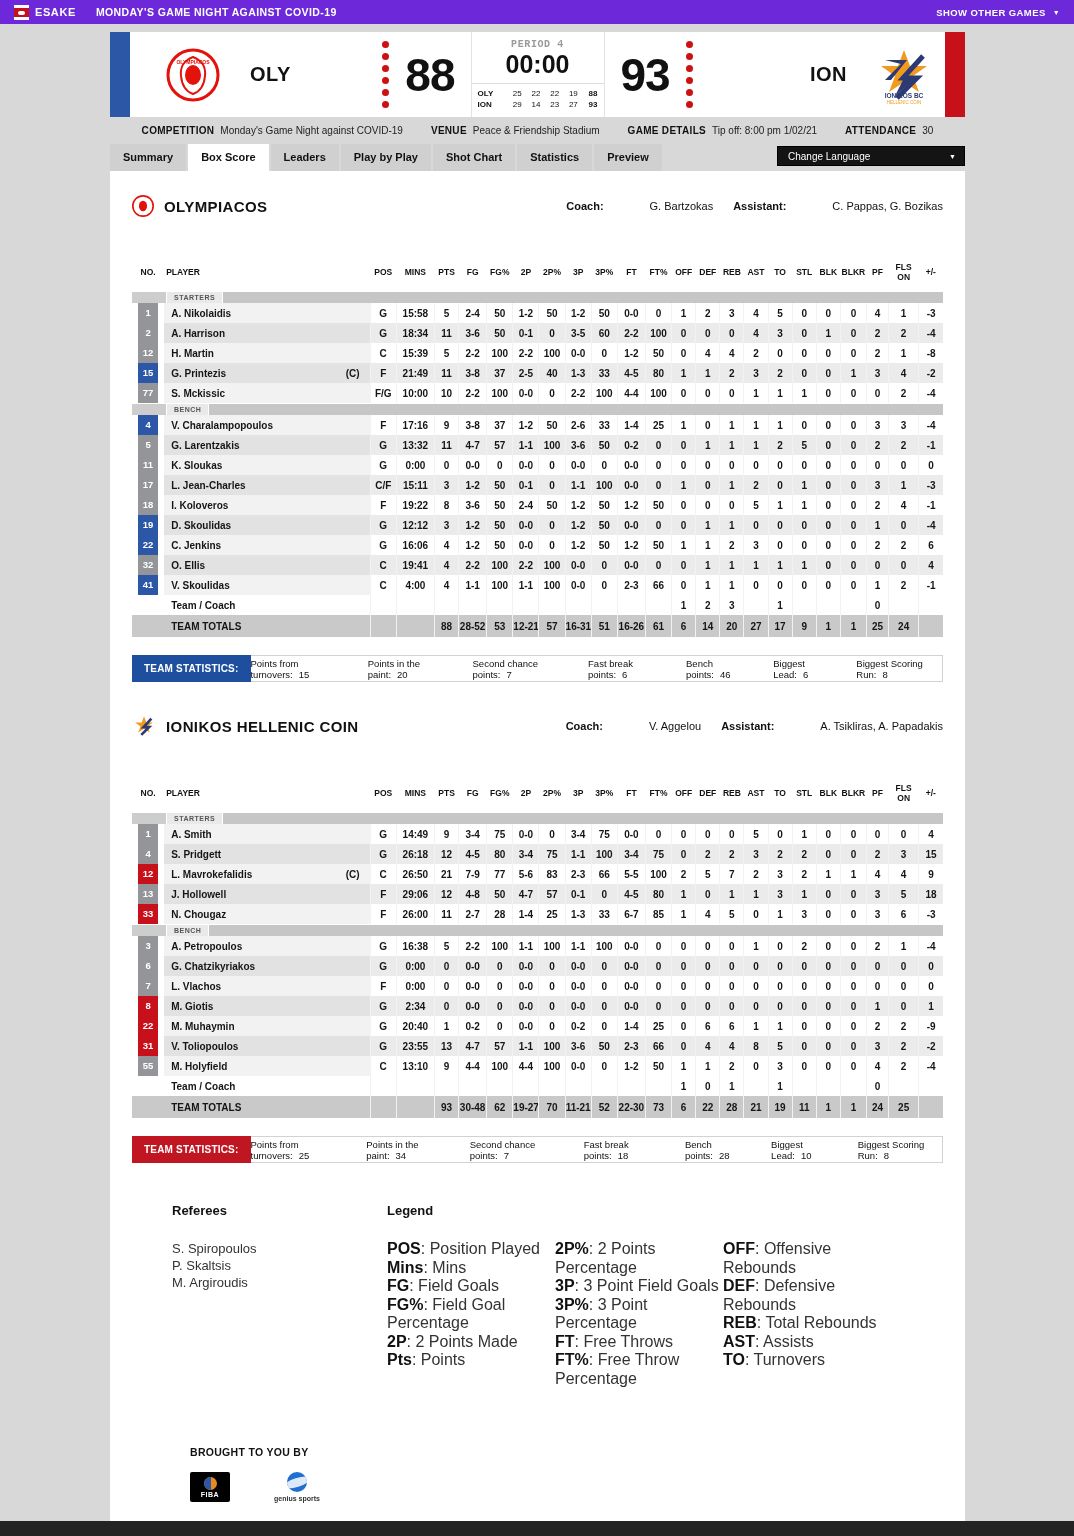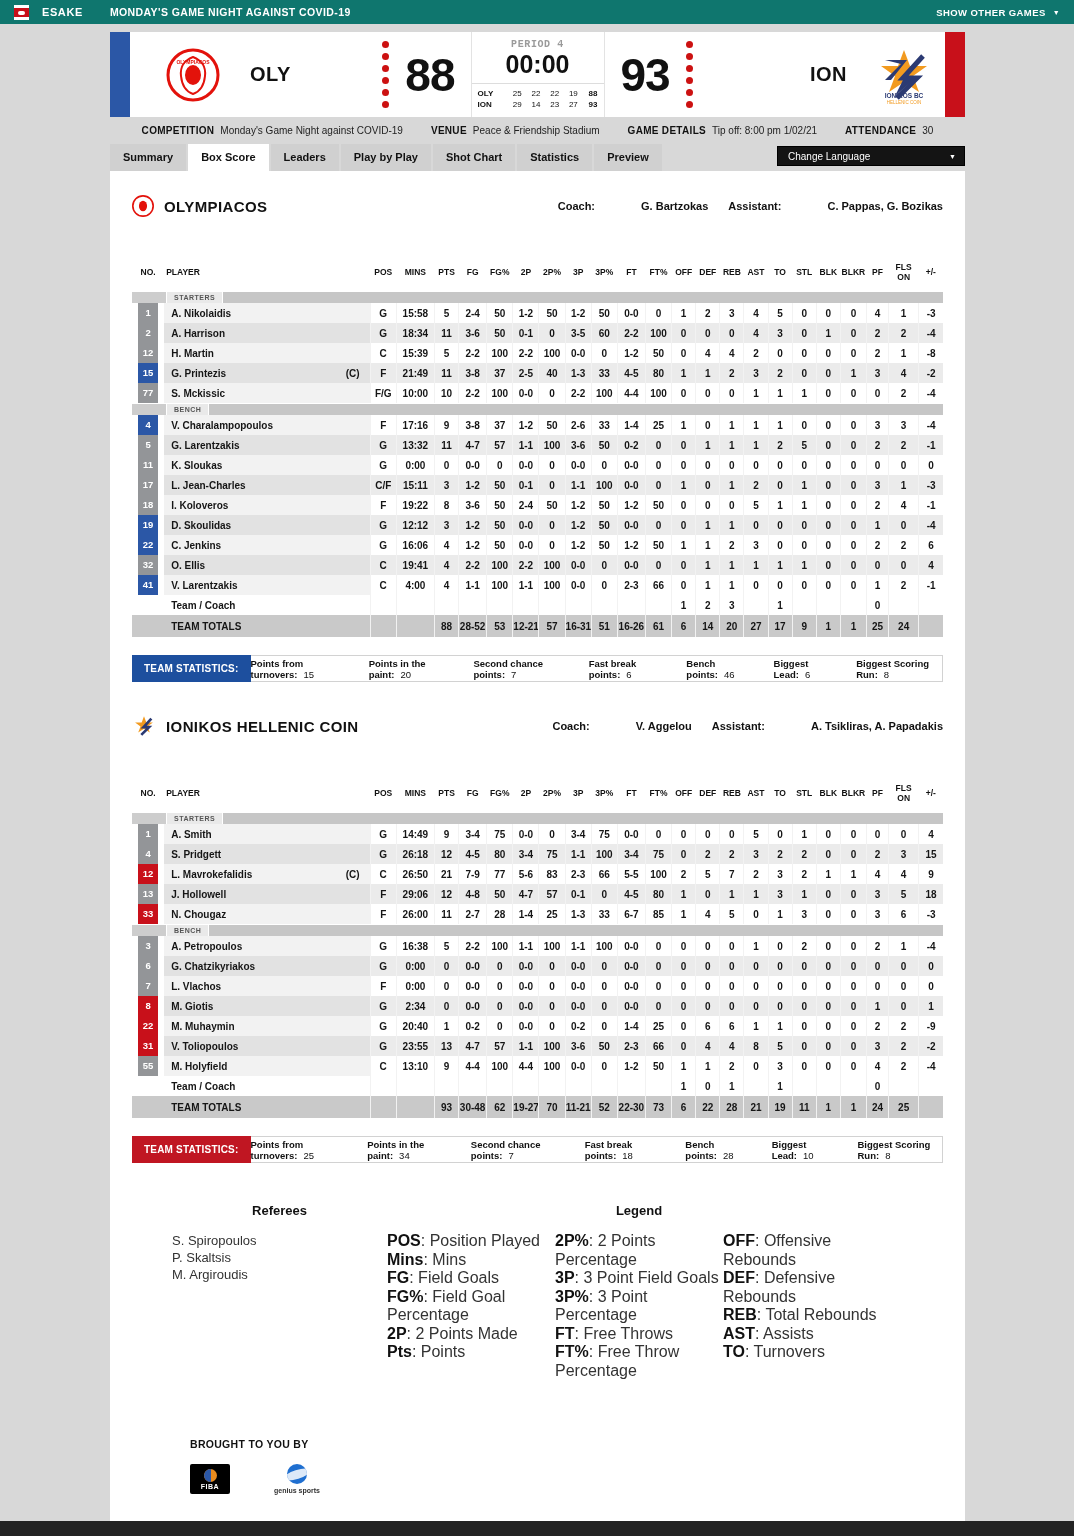--- a/index.html
+++ b/index.html
@@ -2,21 +2,21 @@
 <html><head>
 <meta charset="utf-8">
 <style>
   * { box-sizing: border-box; }
   html,body { margin:0; padding:0; }
   body {
     width:1074px; height:1536px; position:relative; overflow:hidden;
     background:#d8d8d8; font-family:"Liberation Sans", sans-serif; color:#111;
   }
   
-  .topbar { height:22px; background:#0f766e; color:#fff; display:flex; align-items:center; padding:12px 14px; gap:13px; }
+  .topbar { height:22px; background:#6d28d9; color:#fff; display:flex; align-items:center; padding:12px 14px; gap:6px; }
   .esake-logo { width:15px; height:15px; background:#fff; position:relative; flex:0 0 auto; }
   .esake-logo::before { content:""; position:absolute; left:0; right:0; top:3px; bottom:3px; background:#c8101a; }
   .esake-logo::after { content:""; position:absolute; left:4px; top:6px; width:7px; height:4px; background:#fff; border-radius:2px; }
   .topbar .brand { font-weight:bold; font-size:11px; letter-spacing:.6px; }
   .topbar .gtitle { font-size:10.5px; font-weight:bold; letter-spacing:.4px; margin-left:14px; }
   .topbar .rightlink { margin-left:auto; font-size:9.5px; font-weight:bold; letter-spacing:.4px; display:flex; align-items:center; gap:7px; cursor:pointer; }
   .caret-down { font-size:7px; }
 
   .content { width:855px; margin-left:110px; }
 
@@ -53,21 +53,21 @@
   .tab.active { background:#fff; }
   .lang { margin-left:auto; width:188px; height:20px; background:#141414; color:#fff; font-size:10px; display:flex; align-items:center; padding-left:10px; margin-bottom:5px; cursor:pointer; border:1px solid #000; }
   .lang .caret-down { margin-left:auto; padding:0 8px; color:#fff; }
 
   
   .card { background:#fff; padding:22px 22px 42px; }
   .team-header { display:flex; align-items:center; margin:2px 0 10px; }
   .team-header h2 { font-size:15px; margin:0 0 0 10px; letter-spacing:.4px; }
   .coach-info { margin-left:auto; font-size:11px; display:flex; gap:20px; }
   .coach-info b { font-weight:bold; }
-  .coach-info span.val { margin-left:5px; font-weight:bold;padding-left:41px; }
+  .coach-info span.val { margin-left:5px; font-weight:normal;padding-left:41px; }
 
   table.box { width:100%; border-collapse:collapse; table-layout:fixed; font-size:10px; margin-bottom:2px;margin-top:39px; }
   .box th { font-size:8.5px; font-weight:bold; text-align:center; padding:6px 0 9px; color:#111; }
   .box th.left { text-align:left; padding-left:2px; }
   .box td { text-align:center; height:20px; padding:0; font-weight:bold; color:#151515; overflow:hidden; white-space:nowrap; }
   tr.p-odd  td { background:#ffffff; }
   tr.p-even td { background:#ebebeb; }
   td.nocell { background:#ffffff !important; }
   td.player { text-align:left; padding-left:7px; }
   tr.p-odd  td.player { background:#f2f2f2; }
@@ -84,28 +84,28 @@
   .seplabel { background:#e9e9e9; color:#555; font-size:7px; font-weight:bold; letter-spacing:.5px; line-height:11px; padding:0 7px; }
   .sepfill { flex:1; background:#c6c6c6; margin-left:1px; }
   tr.teamcoach td { background:#fff !important; }
   tr.teamcoach td.player { background:#fff !important; }
   tr.totals td { background:#c9c9c9 !important; height:22px; }
   tr.totals td.nocell { background:#c9c9c9 !important; }
 
   .statsbar { margin-top:18px; border:1px solid #d2d2d2; height:27px; display:flex; align-items:center; font-size:9.5px; }
   .statsbar .tag { color:#fff; font-weight:bold; height:27px; line-height:27px; padding:0 12px; font-size:10px; letter-spacing:.2px; flex:0 0 auto; margin:-1px 0 -1px -1px; }
   .statsbar .items { flex:1; display:flex; justify-content:center; gap:24px; }
-  .stat-item b { font-weight:bold;margin-top:28px; }
+  .stat-item b { font-weight:normal;margin-top:28px; }
   .stat-item span { margin-left:6px; font-weight:normal; }
   .gap-oly-ion { height:30px; }
 
   
   .bottom-info { display:flex; margin-top:40px; padding-left:40px; }
   .referees { width:215px; }
-  .bottom-info h3 { font-size:13px; margin:0 0 14px;text-align:center; }
+  .bottom-info h3 { font-size:13px; margin:0 0 22px; }
   .ref-name { font-size:13px; line-height:17px; color:#333; }
   .legend-cols { display:flex; }
   .legend-col { width:168px; }
   .legend-col.c4 { width:150px; }
   .legend-item { font-size:16px; line-height:18.5px; color:#333; }
   .legend-item b { color:#111; }
 
   .broughtby { margin-top:58px; padding-left:58px; }
   .broughtby .bb-label { font-size:10.5px; font-weight:bold; letter-spacing:.3px; }
   .bb-logos { display:flex; gap:44px; margin-top:14px; align-items:flex-start; }
@@ -707,21 +707,21 @@
               <td class="stat">0</td>
               <td class="stat">0</td>
               <td class="stat">0</td>
               <td class="stat">0</td>
               <td class="stat">4</td>
             </tr>
             <tr class="p-odd">
               <td class="nocell"><span class="badge blue">41</span></td>
               <td class="player">
                 <span class="pname-wrap">
-                  <span>V. Larentzakis</span>
+                  <span>V. Skoulidas</span>
                 </span>
               </td>
               <td class="stat">C</td>
               <td class="stat">4:00</td>
               <td class="stat">4</td>
               <td class="stat">1-1</td>
               <td class="stat">100</td>
               <td class="stat">1-1</td>
               <td class="stat">100</td>
               <td class="stat">0-0</td>

